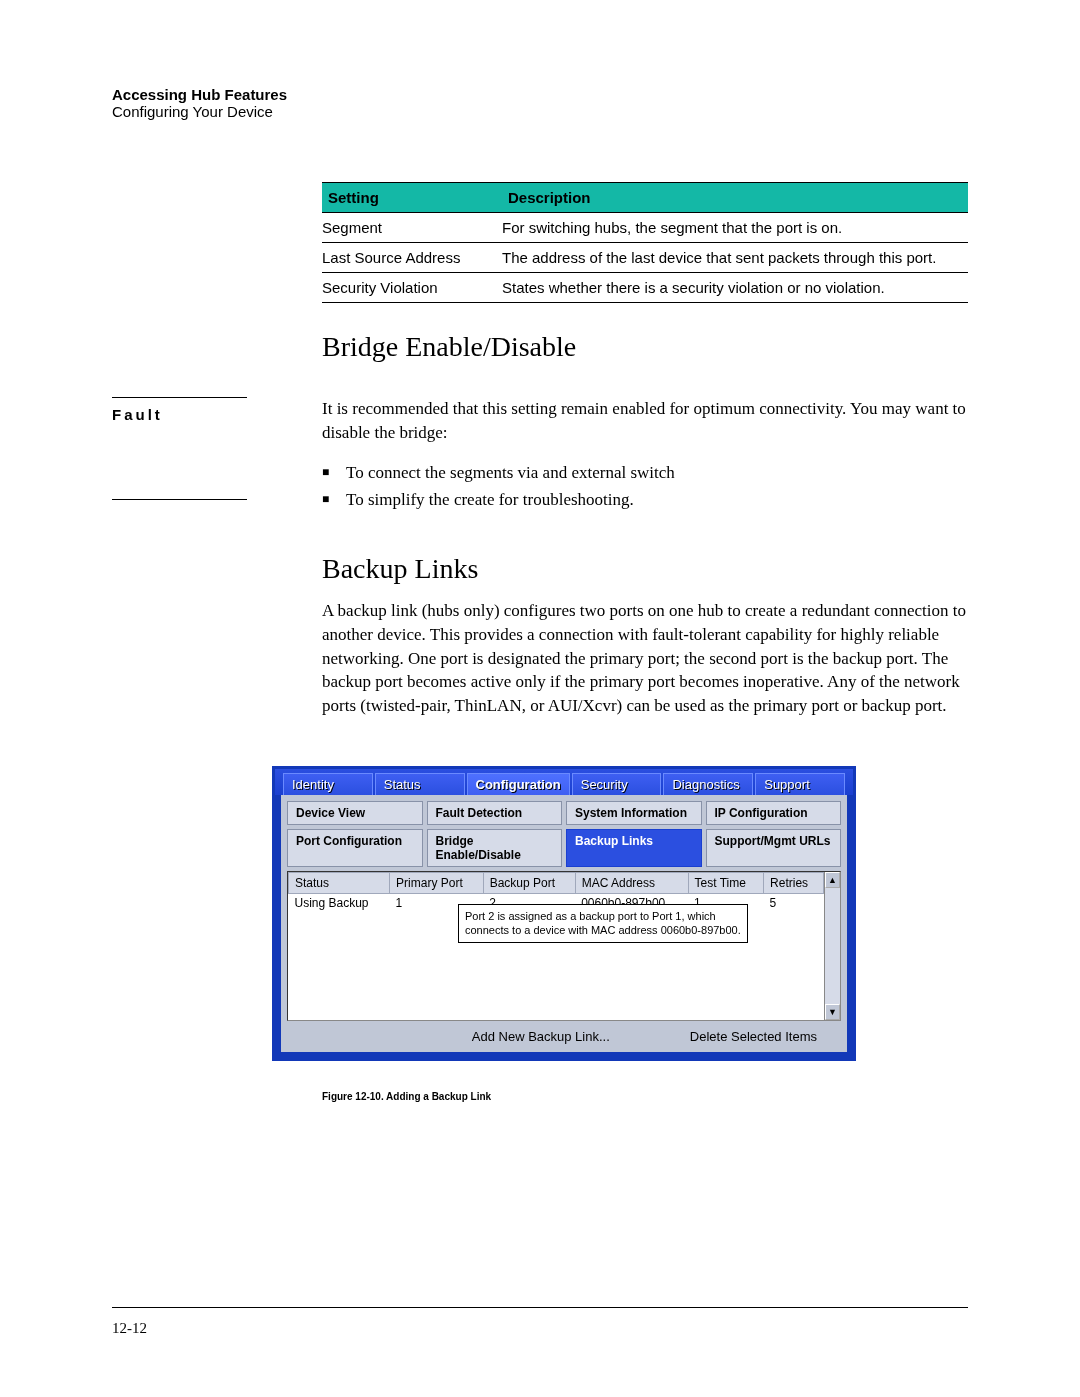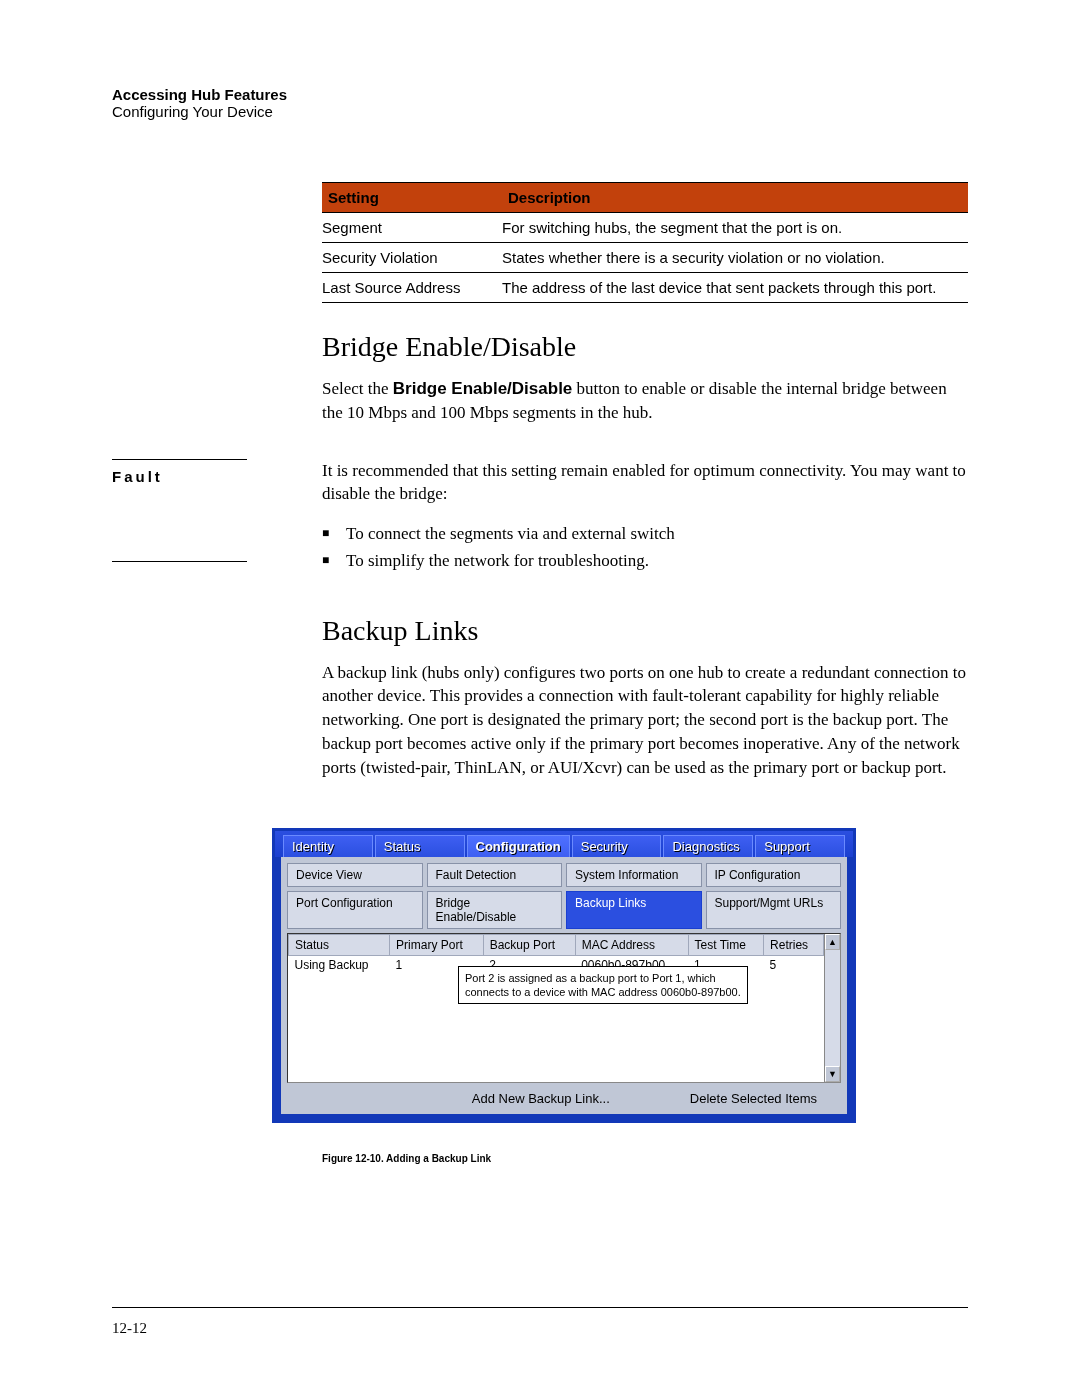--- a/index.html
+++ b/index.html
@@ -48,21 +48,21 @@
     border-collapse: collapse;
     font-family: Arial, Helvetica, sans-serif;
     font-size: 15px;
   }
   table.settings th, table.settings td {
     text-align: left;
     padding: 6px 8px 6px 0;
     vertical-align: top;
   }
   table.settings thead tr {
-    background: #c2410c;
+    background: #14b8a6;
     border-top: 1px solid #000;
     border-bottom: 1px solid #000;
   }
   table.settings thead th { font-weight: bold; padding-left:6px;}
   table.settings tbody tr { border-bottom: 1px solid #000; }
   table.settings col.col-setting { width: 180px; }
 
   
   h2.section {
     font-family: "Times New Roman", Georgia, serif;
@@ -130,21 +130,21 @@
   .shot .tabs2 {
     display: grid;
     grid-template-columns: repeat(4, 1fr);
     gap: 4px;
     margin-bottom: 4px;
   }
   .shot .tab2 {
     background: #d6dbe8;
     border: 1px solid #8892a8;
     padding: 4px 8px;
-    font-weight: normal;
+    font-weight: bold;
     color: #000;
     font-size: 12px;
   }
   .shot .tab2.active {
     background: #2b4fe0;
     color: #fff;
     border-color: #1a3fd0;
   }
   .shot .grid {
     background: #fff;
@@ -243,48 +243,45 @@
             <th>Setting</th>
             <th>Description</th>
           </tr>
         </thead>
         <tbody>
           <tr>
             <td>Segment</td>
             <td>For switching hubs, the segment that the port is on.</td>
           </tr>
           <tr>
+            <td>Last Source Address</td>
+            <td>The address of the last device that sent packets through this port.</td>
+          </tr>
+          <tr>
             <td>Security Violation</td>
             <td>States whether there is a security violation or no violation.</td>
           </tr>
-          <tr>
-            <td>Last Source Address</td>
-            <td>The address of the last device that sent packets through this port.</td>
-          </tr>
         </tbody>
       </table>
 
       <h2 class="section">Bridge Enable/Disable</h2>
-      <p class="body">
-        <span>Select the </span><span class="bold">Bridge Enable/Disable</span><span> button to enable or disable the internal bridge between the 10 Mbps and 100 Mbps segments in the hub.</span>
-      </p>
     </div>
   </div>
 
   <div class="cols" style="margin-top:20px;">
     <div class="side">
       <div class="note-rule-top"></div>
       <span class="note-label">Fault</span>
       <div class="note-rule-bottom"></div>
     </div>
     <div class="main">
       <p class="body">It is recommended that this setting remain enabled for optimum connectivity. You may want to disable the bridge:</p>
       <ul class="body-list">
         <li>To connect the segments via and external switch</li>
-        <li>To simplify the network for troubleshooting.</li>
+        <li>To simplify the create for troubleshooting.</li>
       </ul>
 
       <h2 class="section" style="margin-top:40px;">Backup Links</h2>
       <p class="body">A backup link (hubs only) configures two ports on one hub to create a redundant connection to another device. This provides a connection with fault-tolerant capability for highly reliable networking. One port is designated the primary port; the second port is the backup port. The backup port becomes active only if the primary port becomes inoperative. Any of the network ports (twisted-pair, ThinLAN, or AUI/Xcvr) can be used as the primary port or backup port.</p>
     </div>
   </div>
 
   <div class="shot" style="margin-left:160px;">
     <div class="tabs1">
       <div class="tab1">Identity</div>

